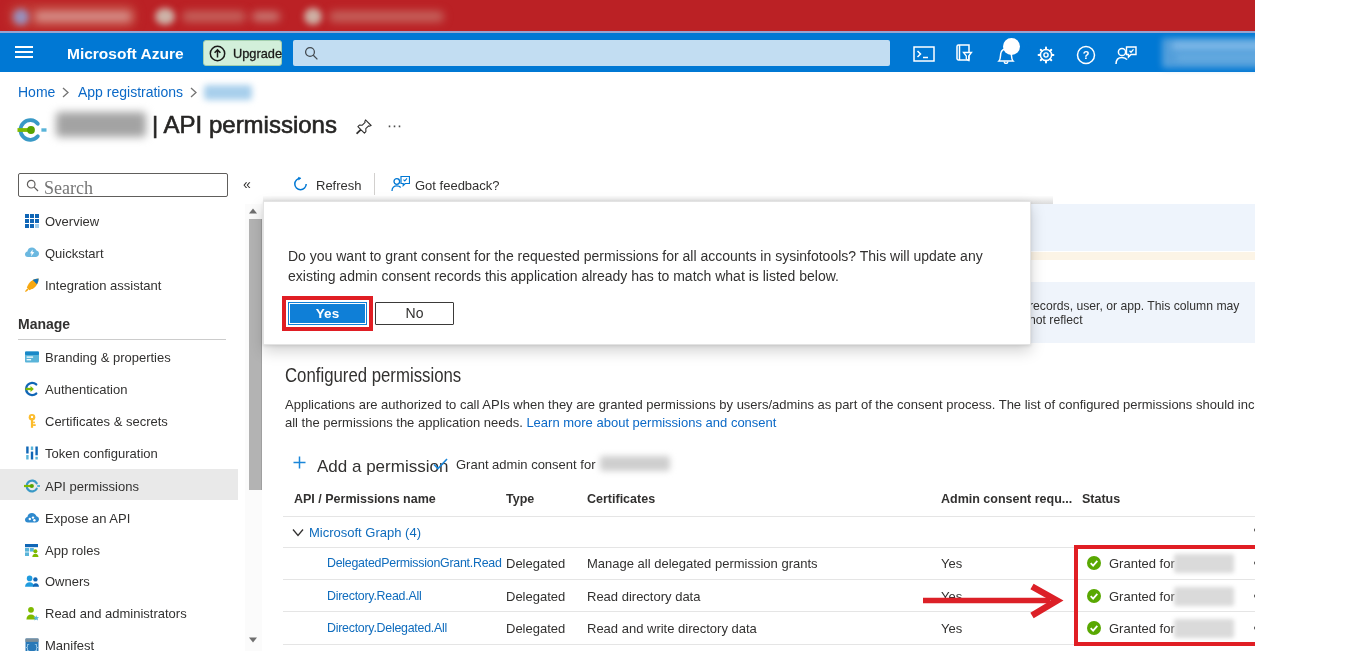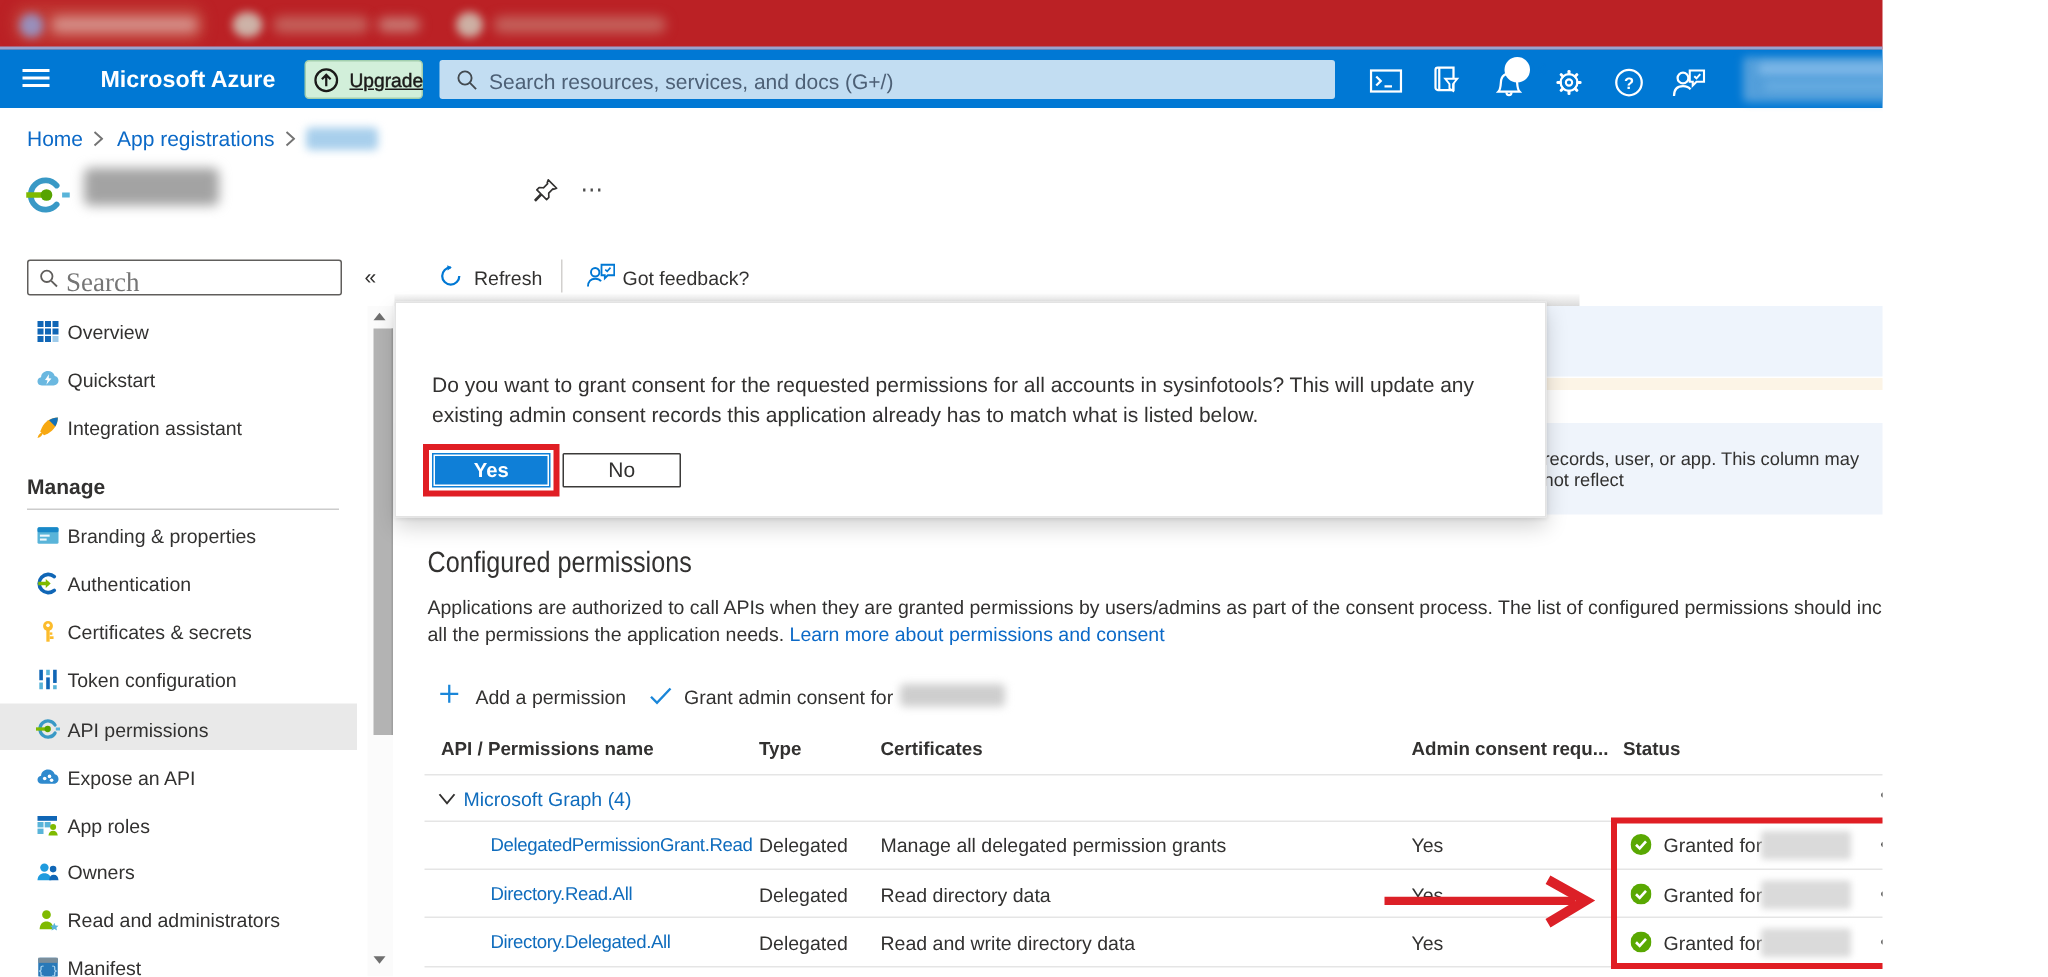--- a/index.html
+++ b/index.html
@@ -36,28 +36,27 @@
           <line x1="2" y1="16" x2="20" y2="16"></line>
         </g>
     </svg>
     <div class="abs" style="left:67px;top:12px;color:#fff;font-size:15.5px;font-weight:bold;">Microsoft Azure</div>
 
     <div class="abs" style="left:203px;top:7px;width:79px;height:26px;background:#d2efda;border:1px solid #a3cfae;border-radius:3px;"></div>
     <svg class="abs" style="left:209px;top:12px;" width="17" height="17" viewBox="0 0 17 17">
       <circle cx="8.5" cy="8.5" r="7.2" fill="none" stroke="#1b1a19" stroke-width="1.5"></circle>
       <path d="M8.5 12.5 L8.5 5.2 M5.6 7.8 L8.5 4.9 L11.4 7.8" fill="none" stroke="#1b1a19" stroke-width="1.5"></path>
     </svg>
-    <div class="abs" style="left:233px;top:13px;color:#1b1a19;font-size:12.8px;text-decoration:underline;-webkit-text-stroke:0.3px #1b1a19;">Upgrade</div>
+    <div class="abs" style="left:233px;top:13px;color:#1b1a19;font-size:12.8px;-webkit-text-stroke:0.3px #1b1a19;">Upgrade</div>
 
     <div class="abs" style="left:293px;top:7px;width:597px;height:26px;background:#c2ddf2;border-radius:2px;"></div>
     <svg class="abs" style="left:304px;top:13px;" width="15" height="15" viewBox="0 0 15 15">
       <circle cx="6" cy="6" r="4.4" fill="none" stroke="#42494f" stroke-width="1.25"></circle>
       <line x1="9.3" y1="9.3" x2="13.4" y2="13.4" stroke="#42494f" stroke-width="1.25"></line>
     </svg>
-    <div class="abs" style="left:326px;top:13px;color:#4d6076;font-size:14px;">Search resources, services, and docs (G+/)</div>
 
     <svg class="abs" style="left:913px;top:13px;" width="22" height="16" viewBox="0 0 22 16">
       <rect x="1" y="1" width="20" height="14" fill="none" stroke="#fff" stroke-width="1.5"></rect>
       <path d="M4.5 5 L7.5 8 L4.5 11" fill="none" stroke="#fff" stroke-width="1.5"></path>
       <line x1="10" y1="11.5" x2="15" y2="11.5" stroke="#fff" stroke-width="1.5"></line>
     </svg>
     <svg class="abs" style="left:954px;top:11px;" width="22" height="21" viewBox="0 0 22 21">
       <path d="M3 2.5 C3 1.7 3.7 1 4.5 1 L15 1 L15 16 L4.5 16 C3.7 16 3 15.3 3 14.5 Z" fill="none" stroke="#fff" stroke-width="1.5"></path>
       <line x1="5.5" y1="1" x2="5.5" y2="16" stroke="#fff" stroke-width="1.5"></line>
       <path d="M9.5 8.5 L17.5 8.5 L14.7 12 L14.7 16.5 L12.3 15 L12.3 12 Z" fill="#0078d4" stroke="#fff" stroke-width="1.3"></path>
@@ -117,20 +116,21 @@
     </svg>
   <div class="abs blur3" style="left:204px;top:85px;width:48px;height:15px;background:#a8cfec;border-radius:3px;"></div>
 
   <svg class="abs" style="left:17px;top:116px;" width="30" height="28" viewBox="0 0 30 28">
     <path d="M20.8 7.7 A9.8 9.8 0 1 0 20.8 20.3" fill="none" stroke="#3999c6" stroke-width="3.8" stroke-linecap="round"></path>
     <line x1="24.4" y1="14" x2="29.5" y2="14" stroke="#59b4d9" stroke-width="3.4"></line>
     <line x1="0.5" y1="14" x2="12.5" y2="14" stroke="#7fba00" stroke-width="3.8"></line>
     <circle cx="14" cy="14" r="3.9" fill="#57a300"></circle>
   </svg>
   <div class="abs blur4" style="left:56px;top:112px;width:90px;height:25px;background:#a3a3a3;border-radius:4px;"></div>
+  <div class="abs" style="left:152px;top:111px;font-size:24px;color:#262524;-webkit-text-stroke:0.6px #262524;">| API permissions</div>
   <svg class="abs" style="left:356px;top:119px;" width="16" height="16" viewBox="0 0 16 16">
     <path d="M9.5 0.9 L15.1 6.5 L13.2 7.2 L12.6 6.9 L9.8 9.7 L9.9 12.6 L8.4 14.1 L5.1 10.8 L1.2 14.7 L0.7 14.2 L4.6 10.3 L1.9 7.6 L3.4 6.1 L6.3 6.2 L9.1 3.4 L8.8 2.8 Z" fill="none" stroke="#323130" stroke-width="1.1" stroke-linejoin="round"></path>
   </svg>
   <div class="abs" style="left:387px;top:117px;font-size:15px;color:#4d4d4d;letter-spacing:1px;">⋯</div>
 
   <svg class="abs" style="left:1322px;top:120px;" width="14" height="14" viewBox="0 0 14 14">
     <path d="M1 1 L13 13 M13 1 L1 13" stroke="#605e5c" stroke-width="1.3"></path>
   </svg>
 
   <div class="abs" style="left:18px;top:173px;width:210px;height:24px;border:1px solid #605e5c;border-radius:2px;background:#fff;"></div>
@@ -272,21 +272,21 @@
   <svg class="abs" style="left:1305px;top:293px;" width="12" height="12" viewBox="0 0 12 12">
     <path d="M1 1 L11 11 M11 1 L1 11" stroke="#323130" stroke-width="1.2"></path>
   </svg>
 
   <div class="abs" style="left:285px;top:364px;font-size:19.5px;color:#323130;transform:scaleX(0.86);transform-origin:left center;">Configured permissions</div>
   <div class="abs" style="left:285px;top:396px;width:1002px;font-size:13px;color:#323130;line-height:17.5px;">Applications are authorized to call APIs when they are granted permissions by users/admins as part of the consent process. The list of configured permissions should include all the permissions the application needs. <span style="color:#0b69c7;">Learn more about permissions and consent</span></div>
 
   <svg class="abs" style="left:293px;top:456px;" width="13" height="13" viewBox="0 0 13 13">
       <path d="M6.5 0.5 L6.5 12.5 M0.5 6.5 L12.5 6.5" stroke="#1a86d9" stroke-width="1.5"></path>
     </svg>
-  <div class="abs" style="left:317px;top:457px;font-size:13px;color:#323130;text-align:center;">Add a permission</div>
+  <div class="abs" style="left:317px;top:457px;font-size:17px;color:#323130;text-align:center;">Add a permission</div>
   <svg class="abs" style="left:433px;top:458px;" width="15" height="12" viewBox="0 0 15 12">
     <path d="M1 6.5 L5 10.5 L14 1" fill="none" stroke="#1a86d9" stroke-width="1.6"></path>
   </svg>
   <div class="abs" style="left:456px;top:457px;font-size:13px;color:#323130;">Grant admin consent for</div>
   <div class="abs blur3" style="left:600px;top:456px;width:70px;height:15px;background:#cecece;border-radius:3px;"></div>
 
   <div class="abs" style="left:294px;top:492px;font-size:12.5px;font-weight:bold;color:#323130;">API / Permissions name</div>
   <div class="abs" style="left:506px;top:492px;font-size:12.5px;font-weight:bold;color:#323130;">Type</div>
   <div class="abs" style="left:587px;top:492px;font-size:12.5px;font-weight:bold;color:#323130;">Certificates</div>
   <div class="abs" style="left:941px;top:492px;font-size:12.5px;font-weight:bold;color:#323130;">Admin consent requ...</div>

